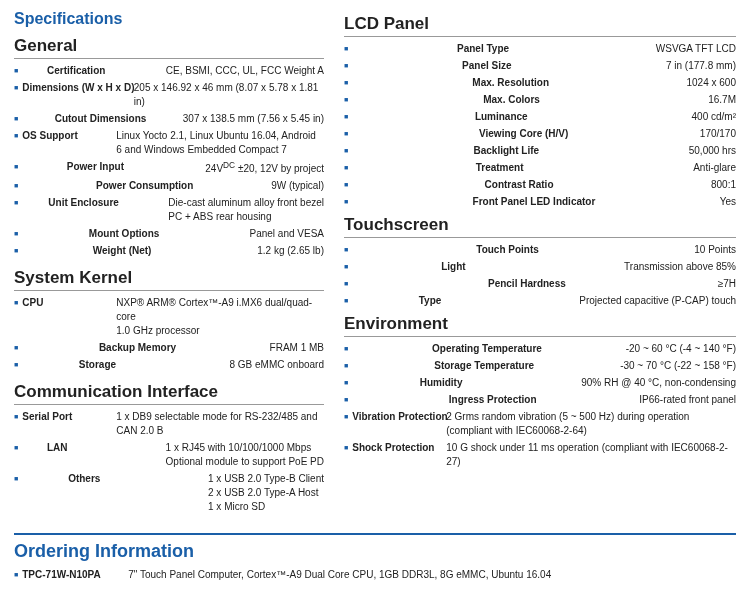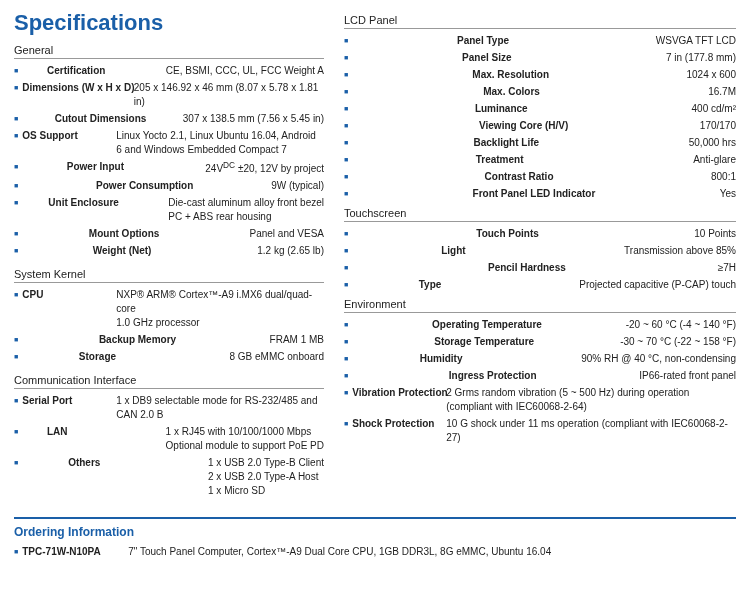--- a/index.html
+++ b/index.html
@@ -17,28 +17,28 @@
       gap: 20px;
     }
     .left-col {
       flex: 0 0 310px;
       max-width: 310px;
     }
     .right-col {
       flex: 1;
     }
     h1.spec-title {
-      font-size: 22px;
+      font-size: 16px;
       font-weight: bold;
       color: #1a5fa8;
       margin-bottom: 8px;
     }
     h2.section-title {
-      font-size: 11px;
-      font-weight: normal;
+      font-size: 17px;
+      font-weight: bold;
       color: #222;
       border-bottom: 1px solid #999;
       padding-bottom: 2px;
       margin-bottom: 5px;
       margin-top: 10px;
     }
     h2.section-title:first-of-type {
       margin-top: 4px;
     }
     ul.spec-list {
@@ -73,21 +73,21 @@
     .right-section {
       margin-bottom: 6px;
     }
     
     .ordering-section {
       border-top: 2px solid #1a5fa8;
       margin-top: 12px;
       padding-top: 6px;
     }
     .ordering-title {
-      font-size: 12px;
+      font-size: 18px;
       font-weight: bold;
       color: #1a5fa8;
       margin-bottom: 6px;
     }
     ul.order-list {
       list-style: none;
       padding: 0;
     }
     ul.order-list li {
       display: flex;

